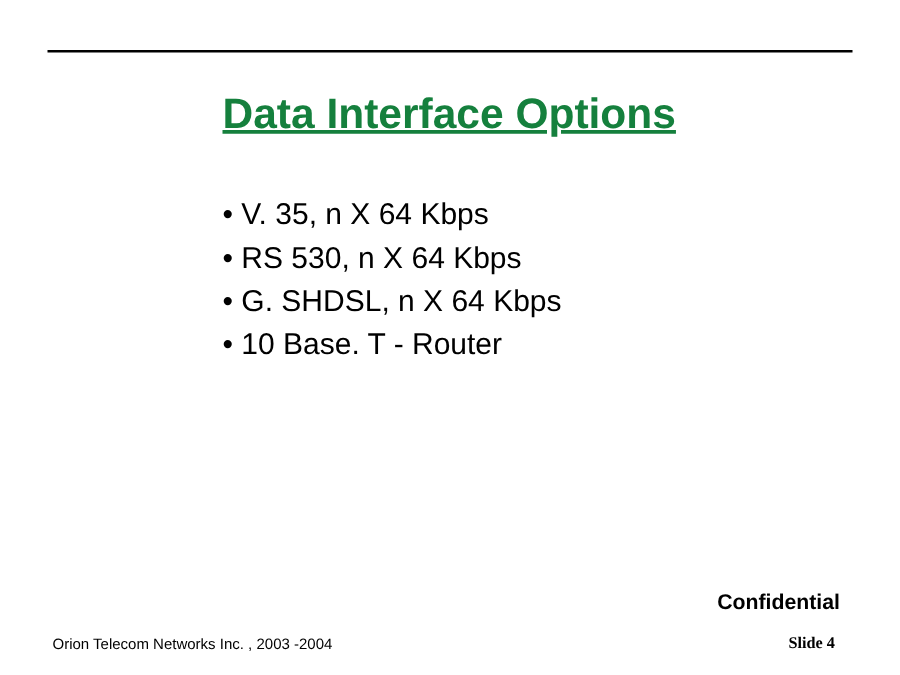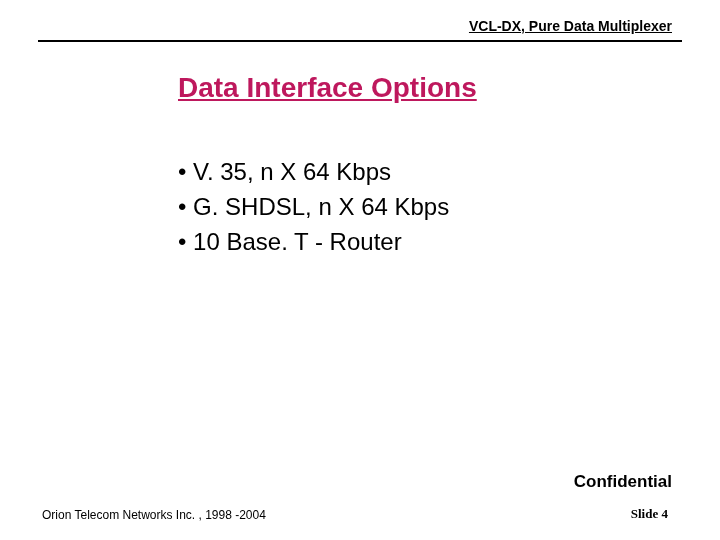--- a/index.html
+++ b/index.html
@@ -29,23 +29,23 @@
       top: 40px;
       left: 38px;
       right: 38px;
       height: 2px;
       background: #000;
     }
     .title {
       position: absolute;
       top: 72px;
       left: 178px;
-      font-size: 28px;
+      font-size: 34px;
       font-weight: bold;
-      color: #be185d;
+      color: #15803d;
       text-decoration: underline;
     }
     .bullets {
       position: absolute;
       top: 155px;
       left: 178px;
     }
     .bullets li {
       list-style: none;
       font-size: 24px;
@@ -77,27 +77,27 @@
       font-size: 13px;
       font-weight: bold;
       color: #000;
       font-family: Liberation Serif, serif;
     }
   </style>
 </head>
 <body>
 
 <div class="slide">
-  <div class="header-label">VCL-DX, Pure Data Multiplexer</div>
   <div class="header-rule"></div>
 
   <div class="title">Data Interface Options</div>
 
   <ul class="bullets">
     <li>V. 35, n X 64 Kbps</li>
+    <li>RS 530, n X 64 Kbps</li>
     <li>G. SHDSL, n X 64 Kbps</li>
     <li>10 Base. T - Router</li>
   </ul>
 
   <div class="confidential">Confidential</div>
-  <div class="footer-org">Orion Telecom Networks Inc. , 1998 -2004</div>
+  <div class="footer-org">Orion Telecom Networks Inc. , 2003 -2004</div>
   <div class="slide-number">Slide 4</div>
 </div>
 
 </body></html>

